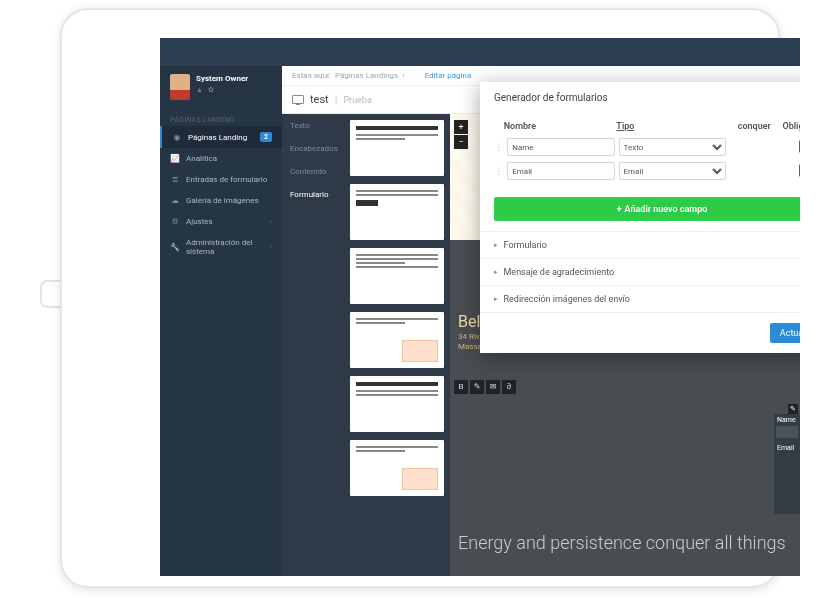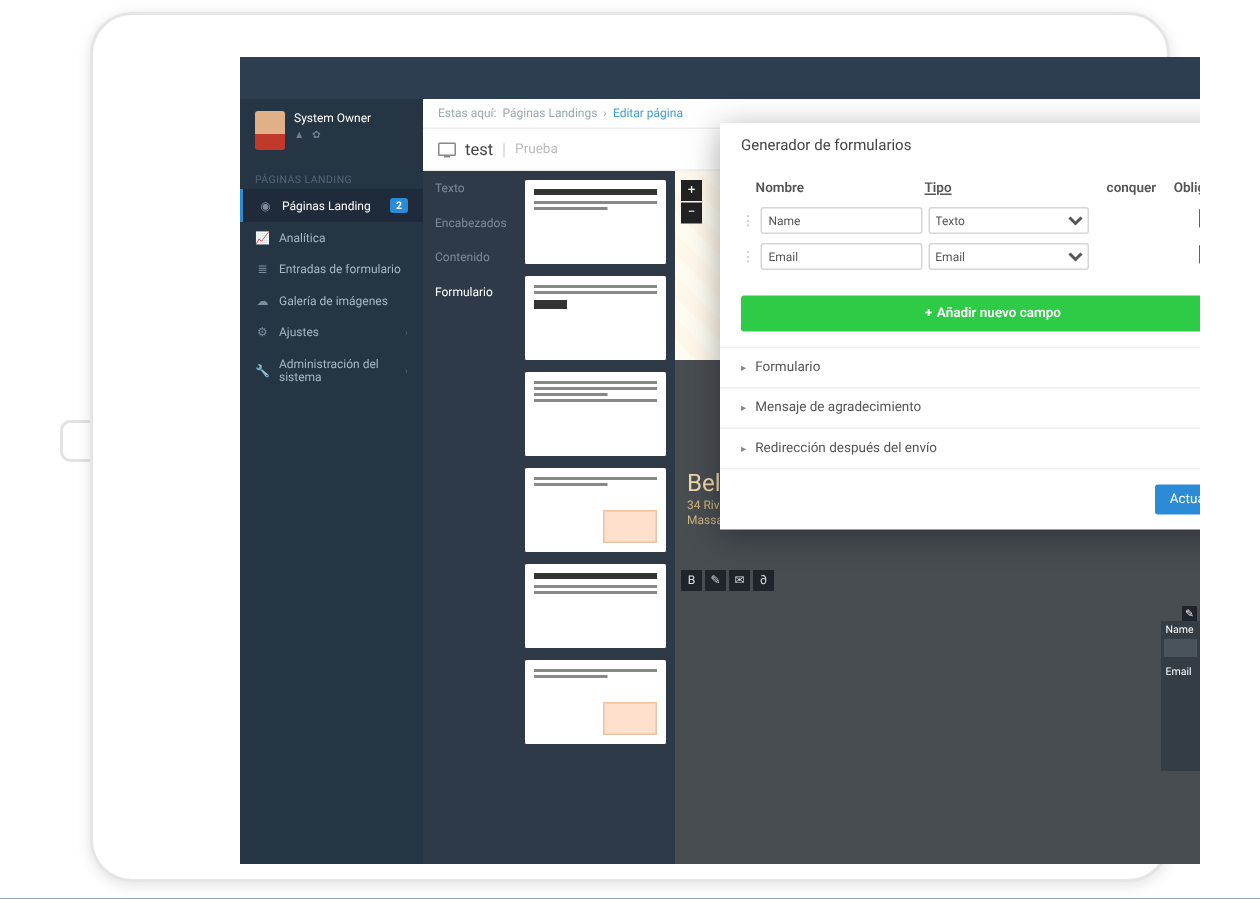--- a/index.html
+++ b/index.html
@@ -14,33 +14,33 @@
   .topbar { position: absolute; top: 0; left: 0; right: 0; height: 28px; background: #fff; display: flex; align-items: center; padding: 0 8px; font-size: 8px; color: #666; border-bottom: 1px solid #eee; }
   .menu-toggle { width: 14px; height: 14px; display: flex; flex-direction: column; justify-content: center; gap: 2px; margin-right: 8px; }
   .menu-toggle span { height: 1px; background: #888; }
   .brand-dot { width: 10px; height: 10px; border-radius: 50%; background: #f1c40f; margin-right: 4px; }
   .brand-text { font-weight: 600; letter-spacing: .4px; color: #555; }
 
   
   .sidebar { position: absolute; top: 28px; left: 0; width: 122px; bottom: 0; background: #263544; color: #cfd8e2; font-size: 8px; }
   .user-block { padding: 8px 10px; display: flex; gap: 6px; align-items: flex-start; }
   .avatar { width: 20px; height: 26px; background: linear-gradient(#e0b088 0 60%, #c0392b 60%); border-radius: 2px; }
-  .user-name { font-weight: 400; color: #fff; }
+  .user-name { font-weight: 700; color: #fff; }
   .user-icons { display: flex; gap: 5px; margin-top: 3px; color: #6d7e92; font-size: 7px; }
   .side-section { padding: 8px 10px 2px; color: #55637a; font-size: 7px; text-transform: uppercase; letter-spacing: .3px; }
   .side-item { display: flex; align-items: center; gap: 6px; padding: 6px 10px; color: #aab6c4; cursor: pointer; }
   .side-item.active { background: #1f2b3a; border-left: 2px solid #2c8bd6; color: #fff; }
   .side-item .icon { width: 10px; text-align: center; color: #7d8da0; }
   .badge { margin-left: auto; background: #2c8bd6; color: #fff; font-weight: 700; padding: 1px 4px; border-radius: 2px; font-size: 7px; }
   .side-item .chev { margin-left: auto; color: #55637a; font-size: 7px; }
 
   
   .main { position: absolute; top: 28px; left: 122px; right: 0; bottom: 0; background: #0c4a6e; }
   .breadcrumb { height: 20px; background: #fff; color: #9aa6b5; font-size: 8px; display: flex; align-items: center; padding: 0 10px; gap: 4px; border-bottom: 1px solid #eee; }
-  .breadcrumb .cur { color: #3b9be0; }
+  .breadcrumb .cur { color: #3b9be0; margin-left: 16px; }
   .pagehead { height: 28px; background: #fff; display: flex; align-items: center; padding: 0 10px; gap: 6px; font-size: 11px; color: #444; border-bottom: 1px solid #eee; }
   .pagehead .sub { color: #bbb; font-size: 9px; }
   .device-icon { width: 12px; height: 9px; border: 1px solid #888; border-radius: 1px; position: relative; }
   .device-icon::after { content: ""; position: absolute; bottom: -2px; left: 3px; right: 3px; height: 1px; background: #888; }
 
   .workspace { position: absolute; top: 48px; left: 0; right: 0; bottom: 0; background: #2a333e; }
 
   
   .toolbox { position: absolute; top: 0; left: 0; width: 62px; bottom: 0; background: #2f3a48; }
   .tool-item { color: #7c8a9b; font-size: 8px; padding: 7px 8px; }
@@ -219,20 +219,21 @@
               <span>✎</span>
               <span>✉</span>
               <span>∂</span>
             </div>
             <div class="form-shadow">
               <div class="edit">✎</div>
               <div class="lbl">Name</div>
               <div style="height:12px;background:#4a525a;margin:0 2px 4px"></div>
               <div class="lbl">Email</div>
             </div>
+            <div class="hero-text">Energy and persistence conquer all things</div>
           </div>
         </div>
       </div>
     </div>
 
     <div class="modal">
       <div class="modal-header">Generador de formularios</div>
       <div class="form-table">
         <div class="ft-head">
           <div class="col-drag"></div>
@@ -263,21 +264,21 @@
         <div class="acc-item">
             <span class="tri">▸</span>
             <span>Formulario</span>
           </div>
         <div class="acc-item">
             <span class="tri">▸</span>
             <span>Mensaje de agradecimiento</span>
           </div>
         <div class="acc-item">
             <span class="tri">▸</span>
-            <span>Redirección después del envío</span>
+            <span>Redirección imágenes del envío</span>
           </div>
       </div>
       <div class="modal-footer">
         <button class="btn-update">Actualizar</button>
       </div>
     </div>
 
   </div>
 </div>
 

